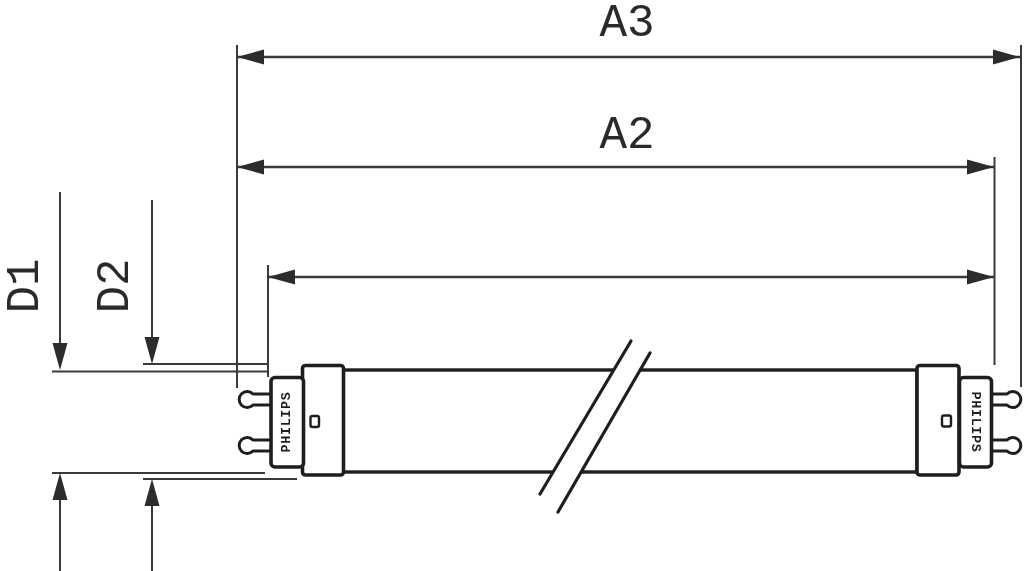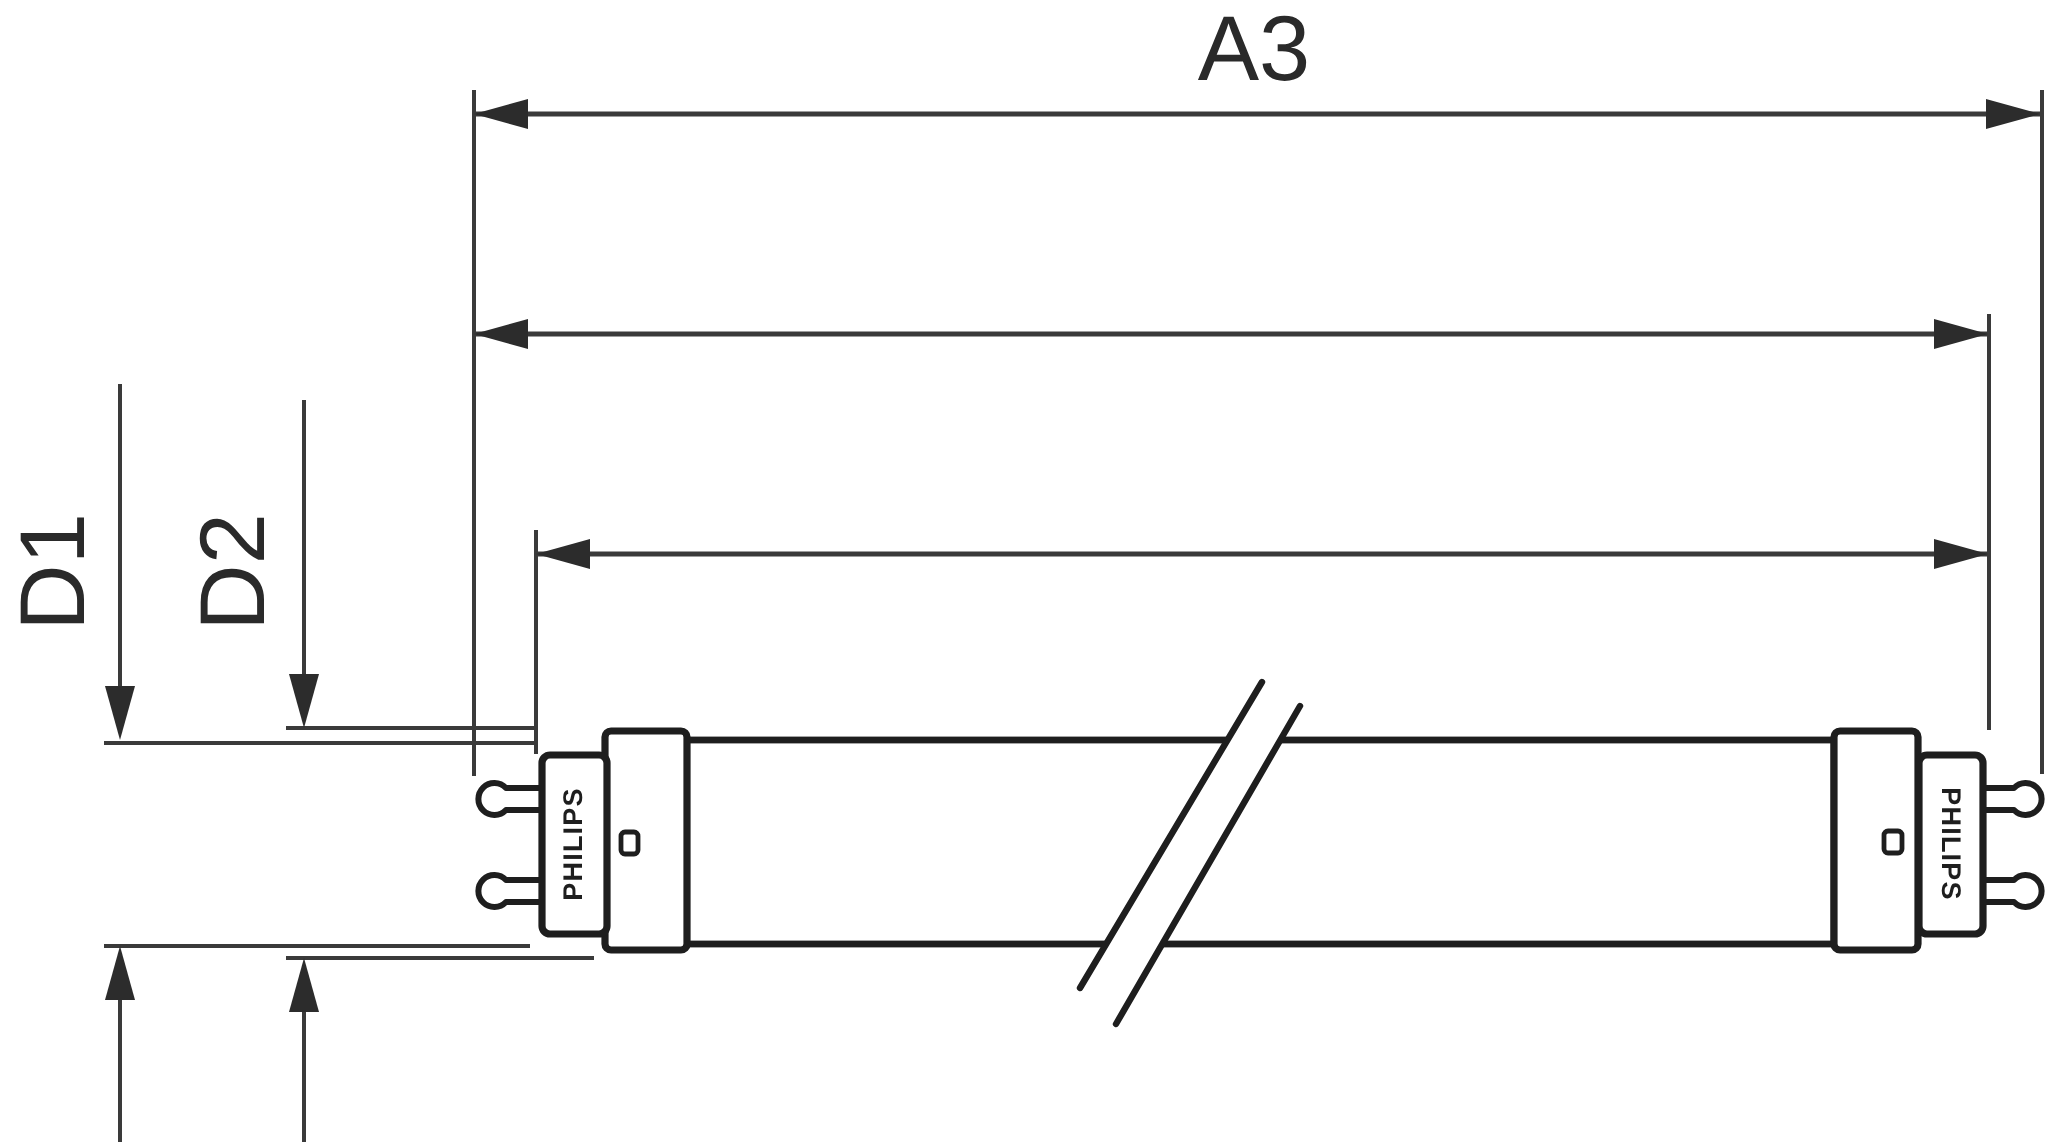--- a/index.html
+++ b/index.html
@@ -1,21 +1,21 @@
 <!DOCTYPE html>
 <html><head>
 <meta charset="utf-8">
 <style>
   html,body{margin:0;padding:0;background:#ffffff;}
   .canvas{
     position:relative;
     width:1024px;height:571px;
     background:#ffffff;
     overflow:hidden;
-    font-family:Liberation Sans, sans-serif;
+    font-family:Liberation Mono, monospace;
   }
   .canvas svg{position:absolute;left:0;top:0;}
   .dim-label{
     position:absolute;
     width:140px;
     line-height:48px;
     font-size:46px;
     font-weight:400;
     color:#2a2a2a;
     text-align:center;
@@ -105,19 +105,20 @@
       <rect x="310.5" y="416" width="8.5" height="11" rx="2" fill="#ffffff" stroke="#1e1e1e" stroke-width="2.4"></rect>
       <rect x="942" y="415.5" width="9" height="11" rx="2" fill="#ffffff" stroke="#1e1e1e" stroke-width="2.4"></rect>
 
       <polygon points="540,494 631,341 650,353 558,512" fill="#ffffff"></polygon>
       <line x1="540" y1="494" x2="631" y2="341" stroke="#1e1e1e" stroke-width="3.2" stroke-linecap="round"></line>
       <line x1="558" y1="512" x2="650" y2="353" stroke="#1e1e1e" stroke-width="3.2" stroke-linecap="round"></line>
     </g>
   </svg>
 
   <div class="dim-label" style="left:557px;top:0px;">A3</div>
+  <div class="dim-label" style="left:557px;top:112px;">A2</div>
   <div class="dim-label rot" style="left:-44px;top:262px;">D1</div>
   <div class="dim-label rot" style="left:46px;top:262px;">D2</div>
 
   <div class="brand rot-ccw" style="left:242px;top:414px;">PHILIPS</div>
   <div class="brand rot-cw" style="left:930px;top:414px;">PHILIPS</div>
 
 </div>
 
 </body></html>

